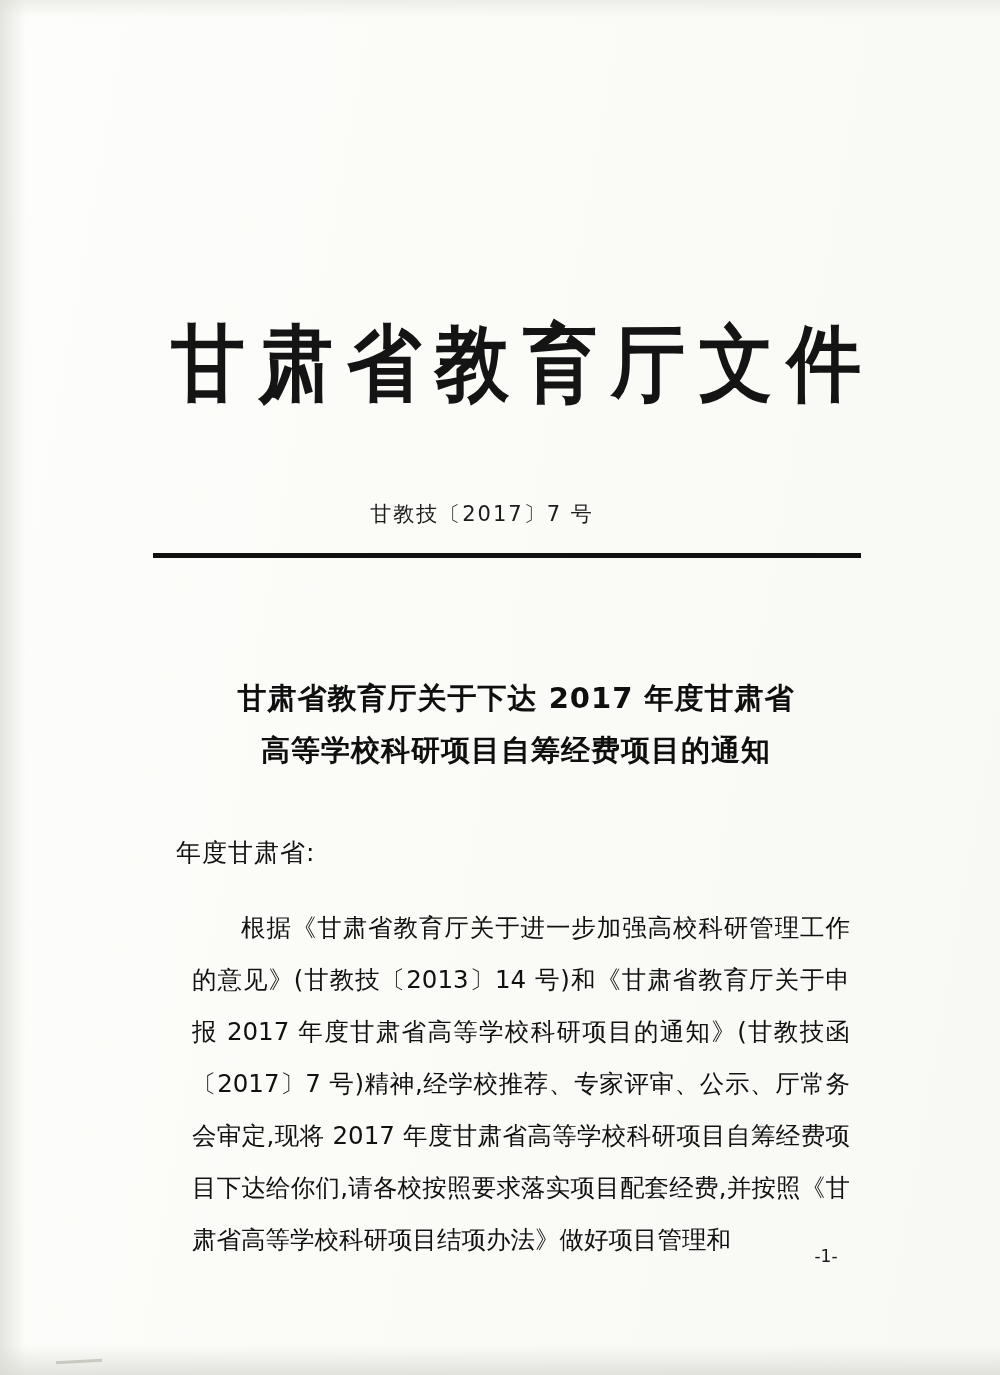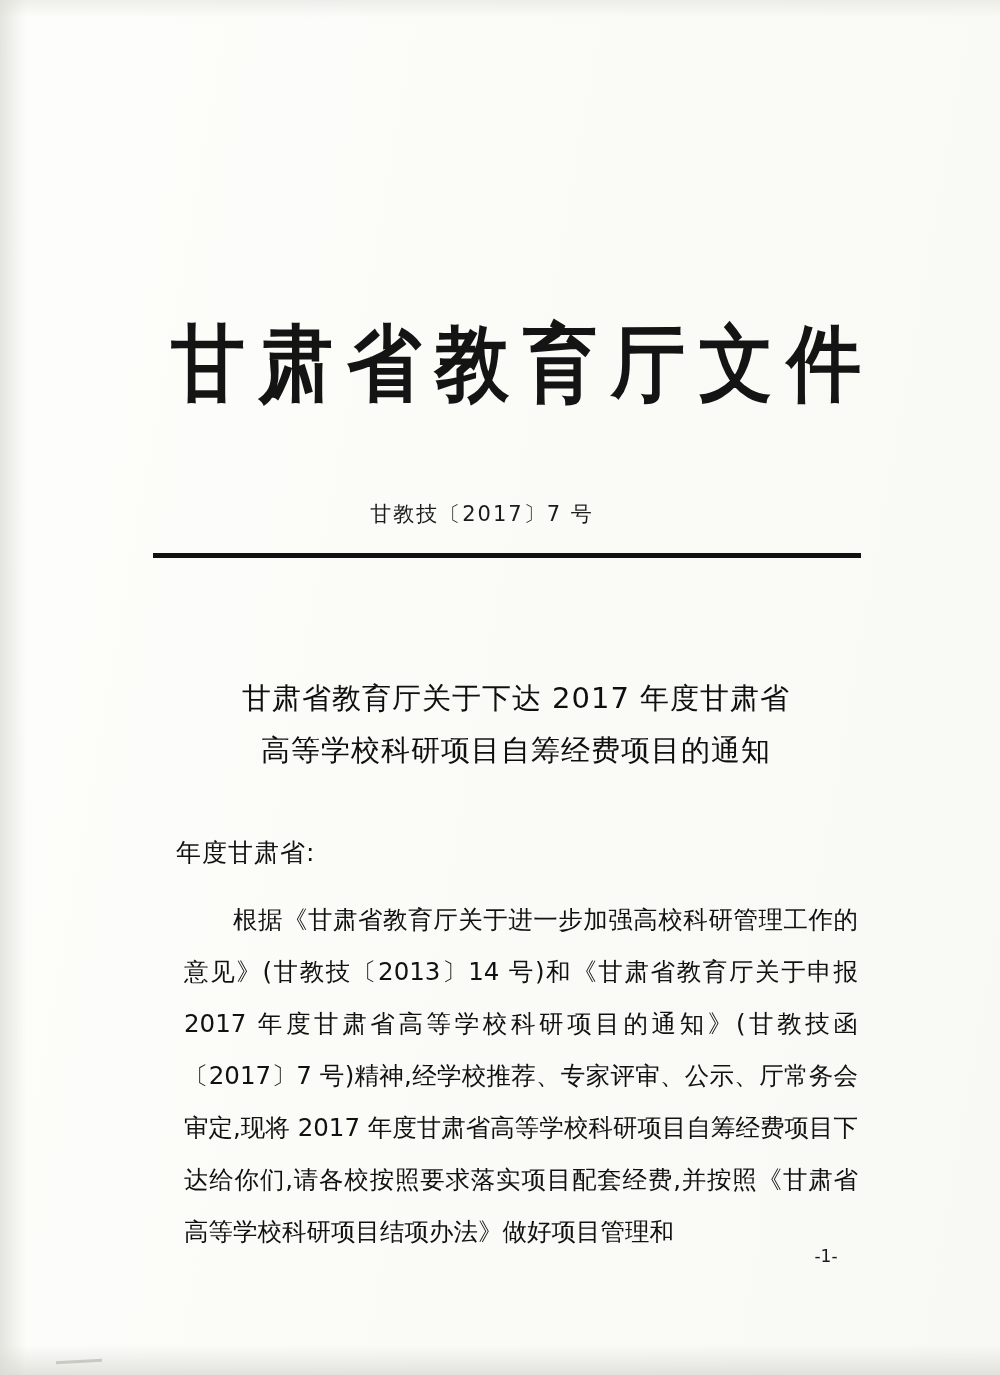--- a/index.html
+++ b/index.html
@@ -92,21 +92,21 @@
   }
 
   
   .doc-title {
     position: absolute;
     top: 672px;
     left: 150px;
     width: 700px;
     text-align: center;
     font-family: "DejaVu Sans", sans-serif;
-    font-weight: 400;
+    font-weight: 700;
     font-size: 29px;
     line-height: 52px;
     letter-spacing: 1px;
     color: #0f0f0f;
   }
   .doc-title .line {
     display: block;
     white-space: nowrap;
   }
 
@@ -125,21 +125,21 @@
     position: absolute;
     top: 886px;
     left: 160px;
     width: 690px;
     font-family: "DejaVu Sans", sans-serif;
     font-size: 24.5px;
     line-height: 52px;
     color: #111111;
   }
   .body-text p {
-    margin: 8px;
+    margin: 16px;
     text-align: justify;
     text-justify: inter-character;
     text-indent: 2em;
   }
 
   .page-number {
     position: absolute;
     top: 1246px;
     left: 0;
     width: 1000px;

